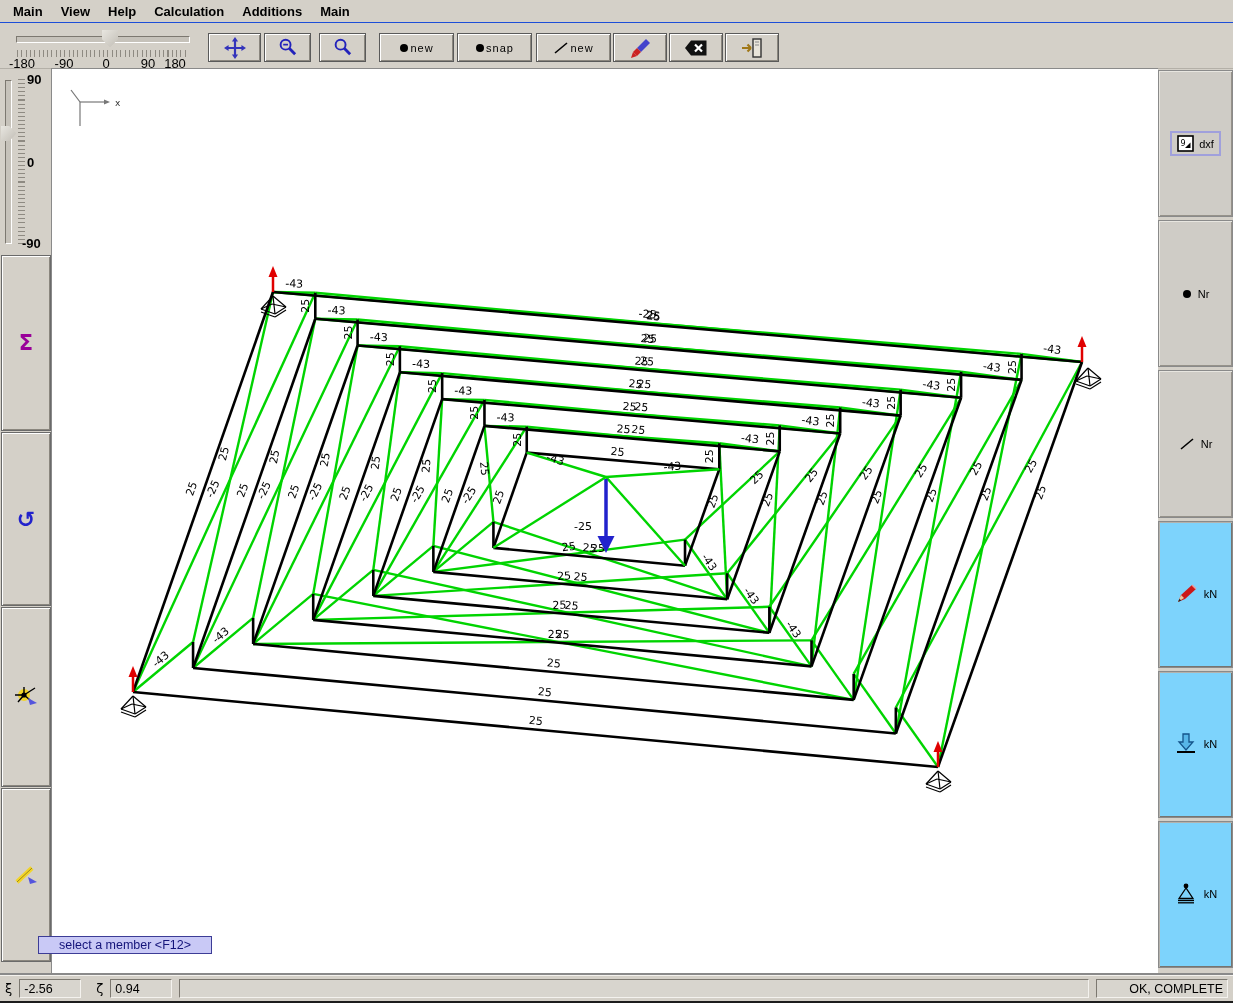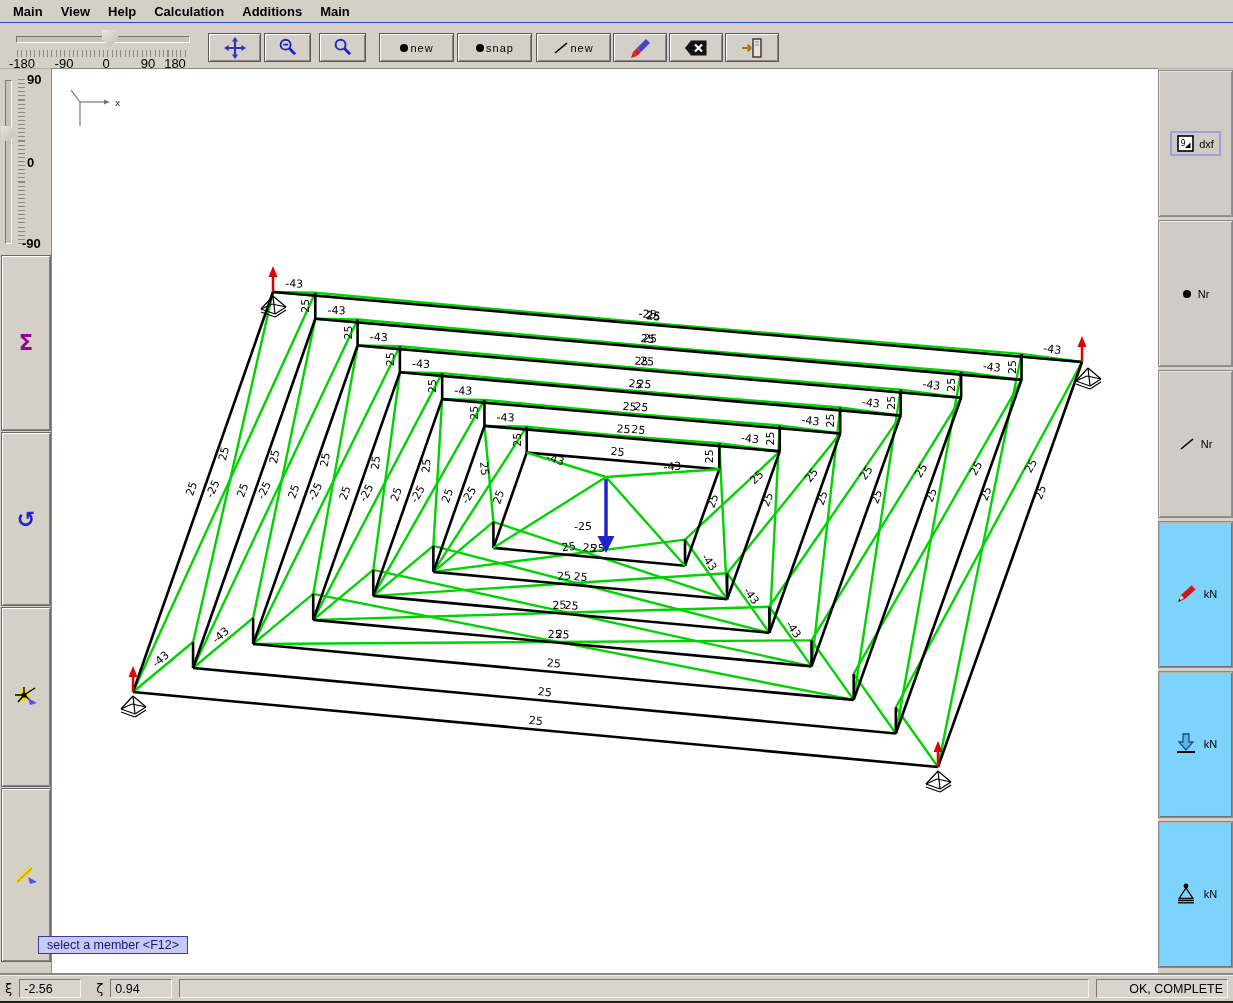--- a/index.html
+++ b/index.html
@@ -48,21 +48,21 @@
     box-shadow:inset 1px 1px 0 #e8e6e0,inset -1px -1px 0 #96928a;
     display:flex;align-items:center;justify-content:center;gap:6px;font-size:11px;cursor:default}
   .right-btn.dark{background:#7dd3fc;box-shadow:inset 1px 1px 0 #b4b2ac,inset -1px -1px 0 #767470}
   .mini-frame{display:flex;align-items:center;gap:5px;border:2px solid #a0a0dc;padding:2px 5px;background:#cfccc6}
   
   .canvas{position:absolute;top:68px;left:51px;right:75px;bottom:28px;background:#ffffff;
     border-left:1px solid #8a8a8a;border-top:1px solid #8a8a8a}
   .canvas svg{display:block}
   
   .tooltip{position:absolute;left:38px;top:936px;z-index:6;background:#c9c9f6;color:#14147a;
-    border:1px solid #3c3c96;font-size:12.5px;padding:1px 8px;white-space:nowrap}
+    border:1px solid #3c3c96;font-size:12.5px;padding:1px 20px;white-space:nowrap}
   
   .statusbar{position:absolute;left:0;right:0;bottom:0;height:28px;background:#d4d0c8;
     border-top:1px solid #f4f2ee;box-shadow:0 -2px 0 #8a8a8a;border-bottom:2px solid #1c1c1c;
     display:flex;align-items:center;padding:0 5px;gap:7px;font-size:13px;box-sizing:border-box}
   .sunken{border:1px solid;border-color:#7c7870 #f4f2ee #f4f2ee #7c7870;background:#d8d5ce;
     height:17px;display:flex;align-items:center;padding:0 4px;font-size:12.5px}
   .greek{font-family:"DejaVu Sans",sans-serif;font-size:13px}
   .spacer-panel{flex:1;height:17px}
   .ok-panel{width:122px;justify-content:flex-end}
 </style>

